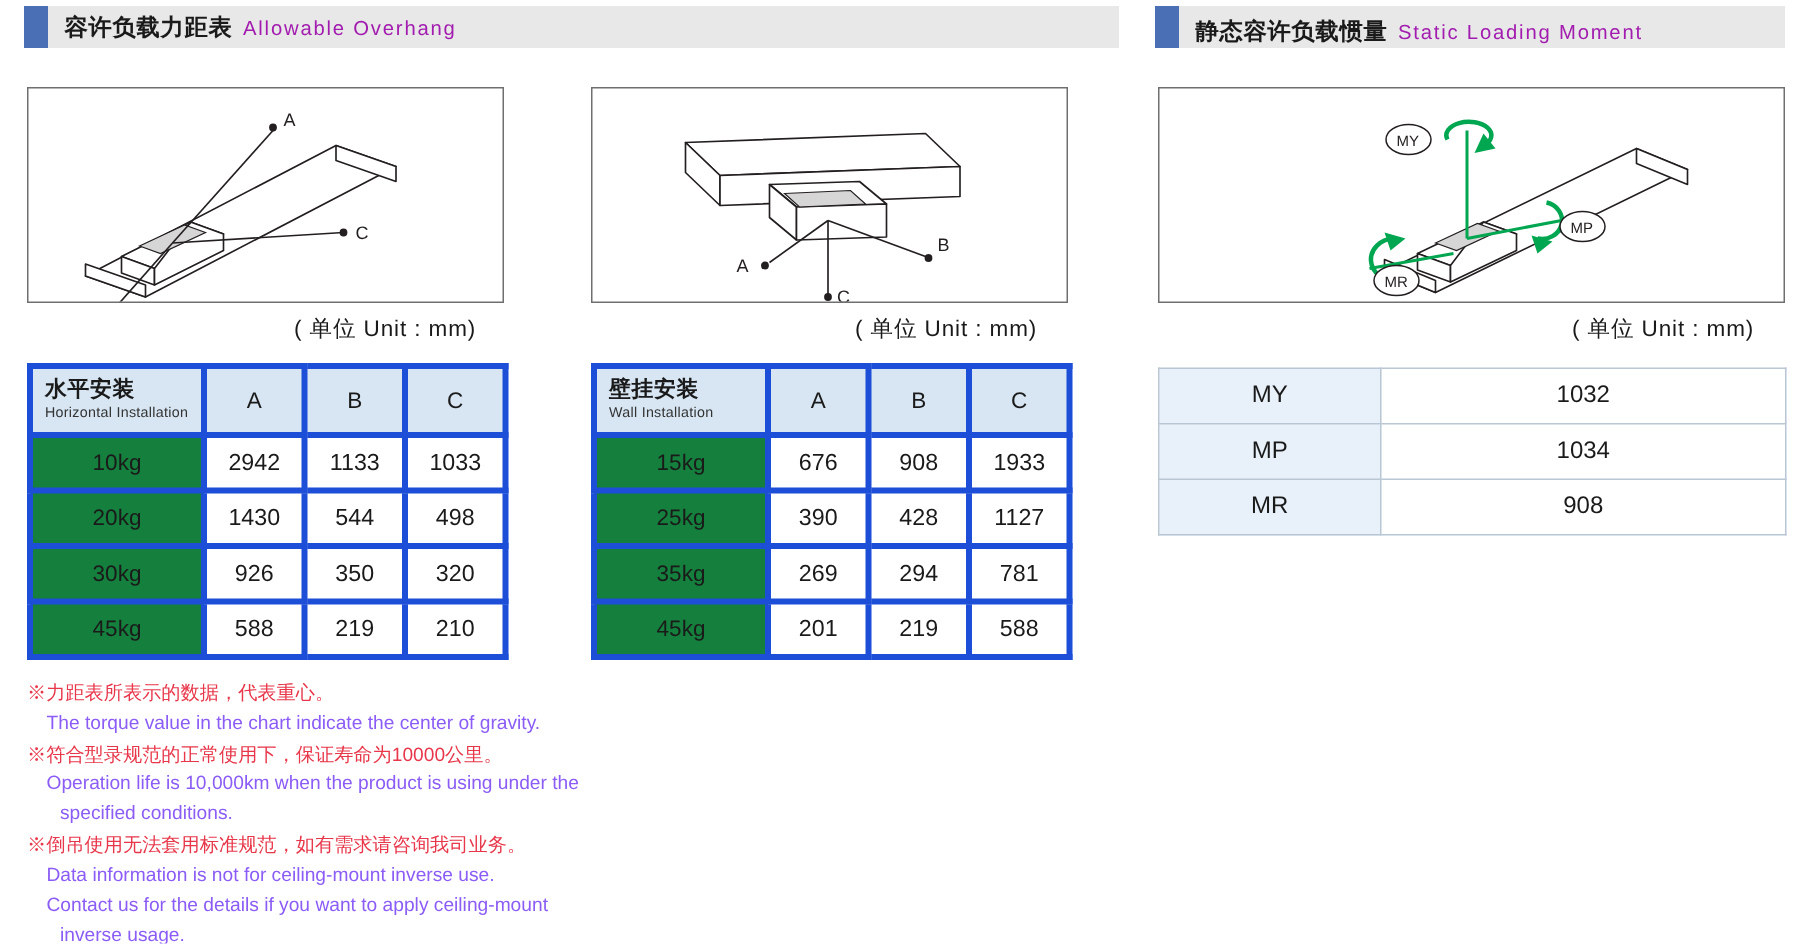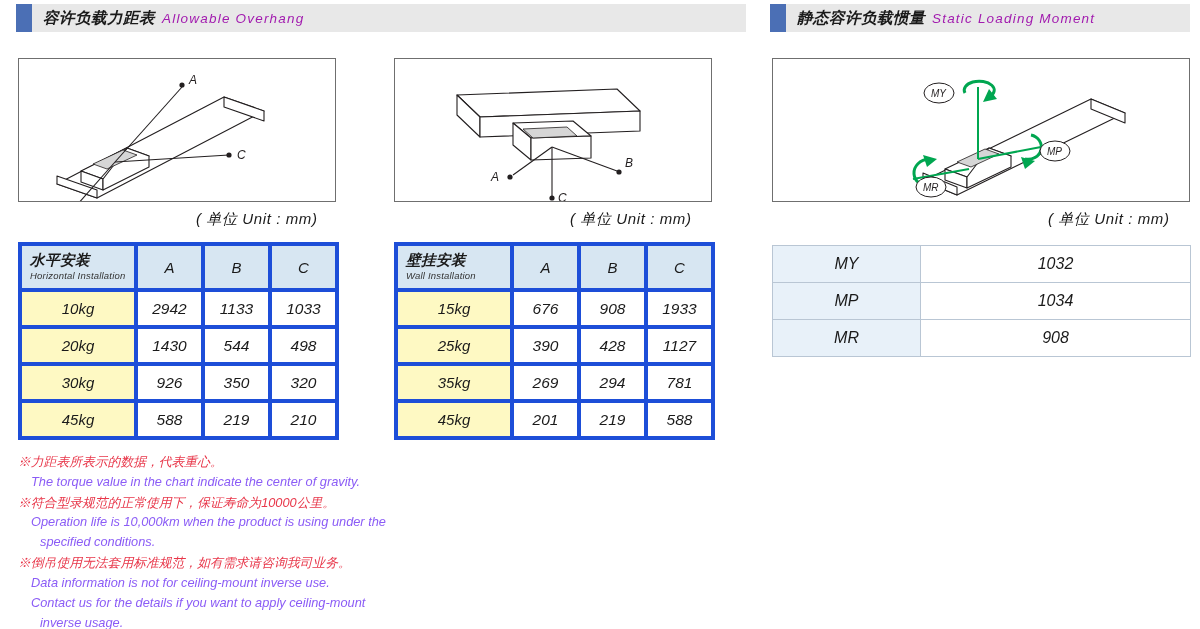--- a/index.html
+++ b/index.html
@@ -4,21 +4,21 @@
 <style>
   * { box-sizing: border-box; }
   html, body {
     margin: 0; padding: 0;
     width: 1200px; height: 629px;
     background: #ffffff;
     font-family: "Liberation Sans", sans-serif;
     color: #231f20;
     overflow: hidden;
   }
-  .page { position: relative; width: 1200px; height: 485px; font-style: italic; }
+  .page { position: relative; width: 1200px; height: 485px; }
 
   
   .sec-header {
     position: absolute;
     height: 28px;
     background: #e8e8e8;
     display: flex;
     align-items: center;
   }
   .sec-header .bar {
@@ -27,21 +27,21 @@
   .sec-header .titles {
     display: flex; align-items: baseline; gap: 7px; padding-left: 11px;
   }
   .sec-header .cn {
     font-size: 15.5px; font-weight: bold; letter-spacing: 0.5px; color: #1a1a1a;
   }
   .sec-header .en {
     font-size: 13.5px; color: #a21caf; letter-spacing: 1.2px;
   }
   #hdr-overhang { left: 16px; top: 4px; width: 730px; }
-  #hdr-moment   { left: 770px; top: 4px; width: 420px; }
+  #hdr-moment   { left: 770px; top: 4px; width: 420px; align-items: flex-end; }
 
   
   .figbox {
     position: absolute;
     border: 1px solid #6f6f6f;
     background: #ffffff;
   }
   #fig1 { left: 18px;  top: 58px; width: 318px; height: 144px; }
   #fig2 { left: 394px; top: 58px; width: 318px; height: 144px; }
   #fig3 { left: 772px; top: 58px; width: 418px; height: 144px; }
@@ -76,21 +76,21 @@
   }
   table.data .hdr-label {
     background: #d7e6f2;
     line-height: 1.05;
     padding: 4px 6px 4px 8px;
     text-align: left;
   }
   .hdr-label .cn2 { display:block; font-size: 14.5px; font-weight: bold; letter-spacing:0.5px;}
   .hdr-label .en2 { display:block; font-size: 9.5px; color:#333; letter-spacing:0.2px; margin-top:2px;}
   table.data .rowlabel {
-    background: #fef9c3;
+    background: #15803d;
     height: 37px;
     font-size: 15px;
   }
   table.data .val {
     background: #ffffff;
     height: 37px;
     font-size: 15.5px;
   }
   #tbl1 { left: 18px;  top: 242px; }
   #tbl2 { left: 394px; top: 242px; }

